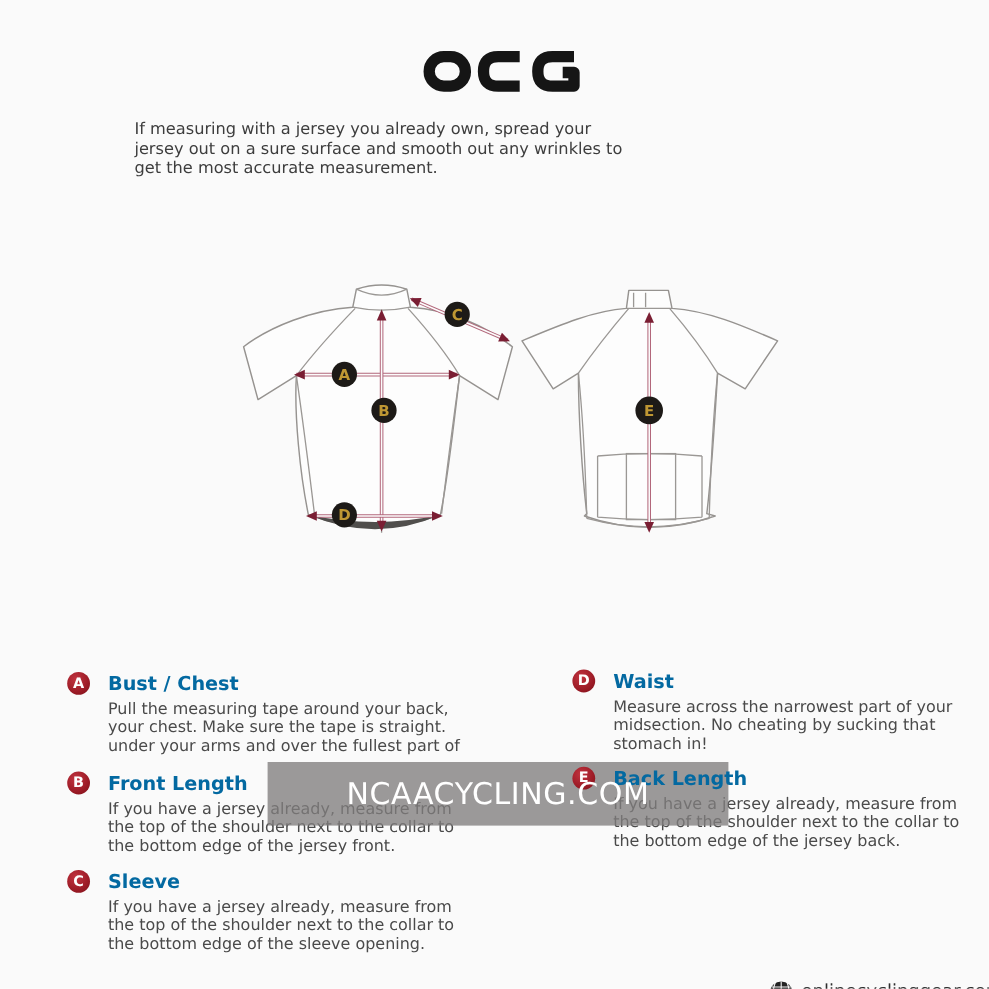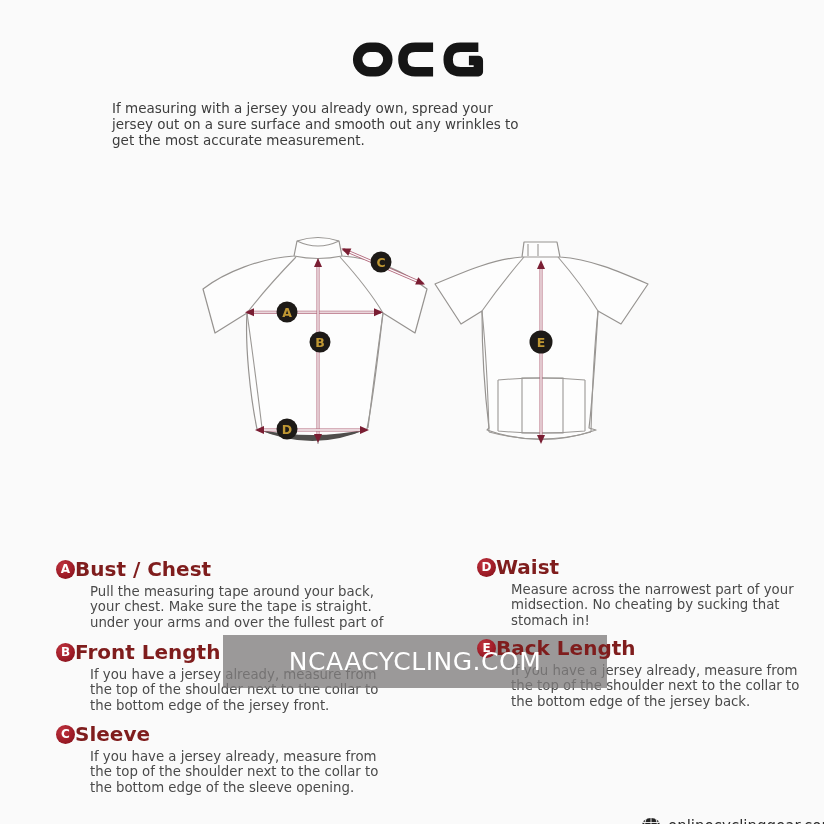--- a/index.html
+++ b/index.html
@@ -24,21 +24,21 @@
   .marker{fill:#1d1a17;}
   .marker-letter{fill:#bf9733;font-size:12.5px;font-weight:bold;text-anchor:middle;}
   
   .sec{position:absolute;width:390px;}
   .sec-head{display:flex;align-items:center;height:22px;}
   .badge{
     width:19px;height:19px;border-radius:50%;flex:0 0 19px;
     background:radial-gradient(circle at 38% 32%, #c23440 0%, #9c1b26 60%, #7a1019 100%);
     color:#fff;font-size:12px;font-weight:bold;display:flex;align-items:center;justify-content:center;
   }
-  .sec-title{font-size:20px;font-weight:bold;color:#7f1d1d;}
+  .sec-title{margin-left:15px;font-size:16px;font-weight:bold;color:#0369a1;}
   .sec-body{margin:4px 0 0 34px;font-size:13.3px;line-height:15.3px;color:#4a4a4a;}
   .above-wm{position:relative;z-index:36;}
   
   .wm-box{
     position:absolute;left:223px;top:635px;width:384px;height:53px;
     background:rgba(128,126,126,0.78);z-index:30;
   }
   .wm-text{
     position:absolute;left:223px;top:635px;width:384px;height:53px;z-index:38;
     display:flex;align-items:center;justify-content:center;

